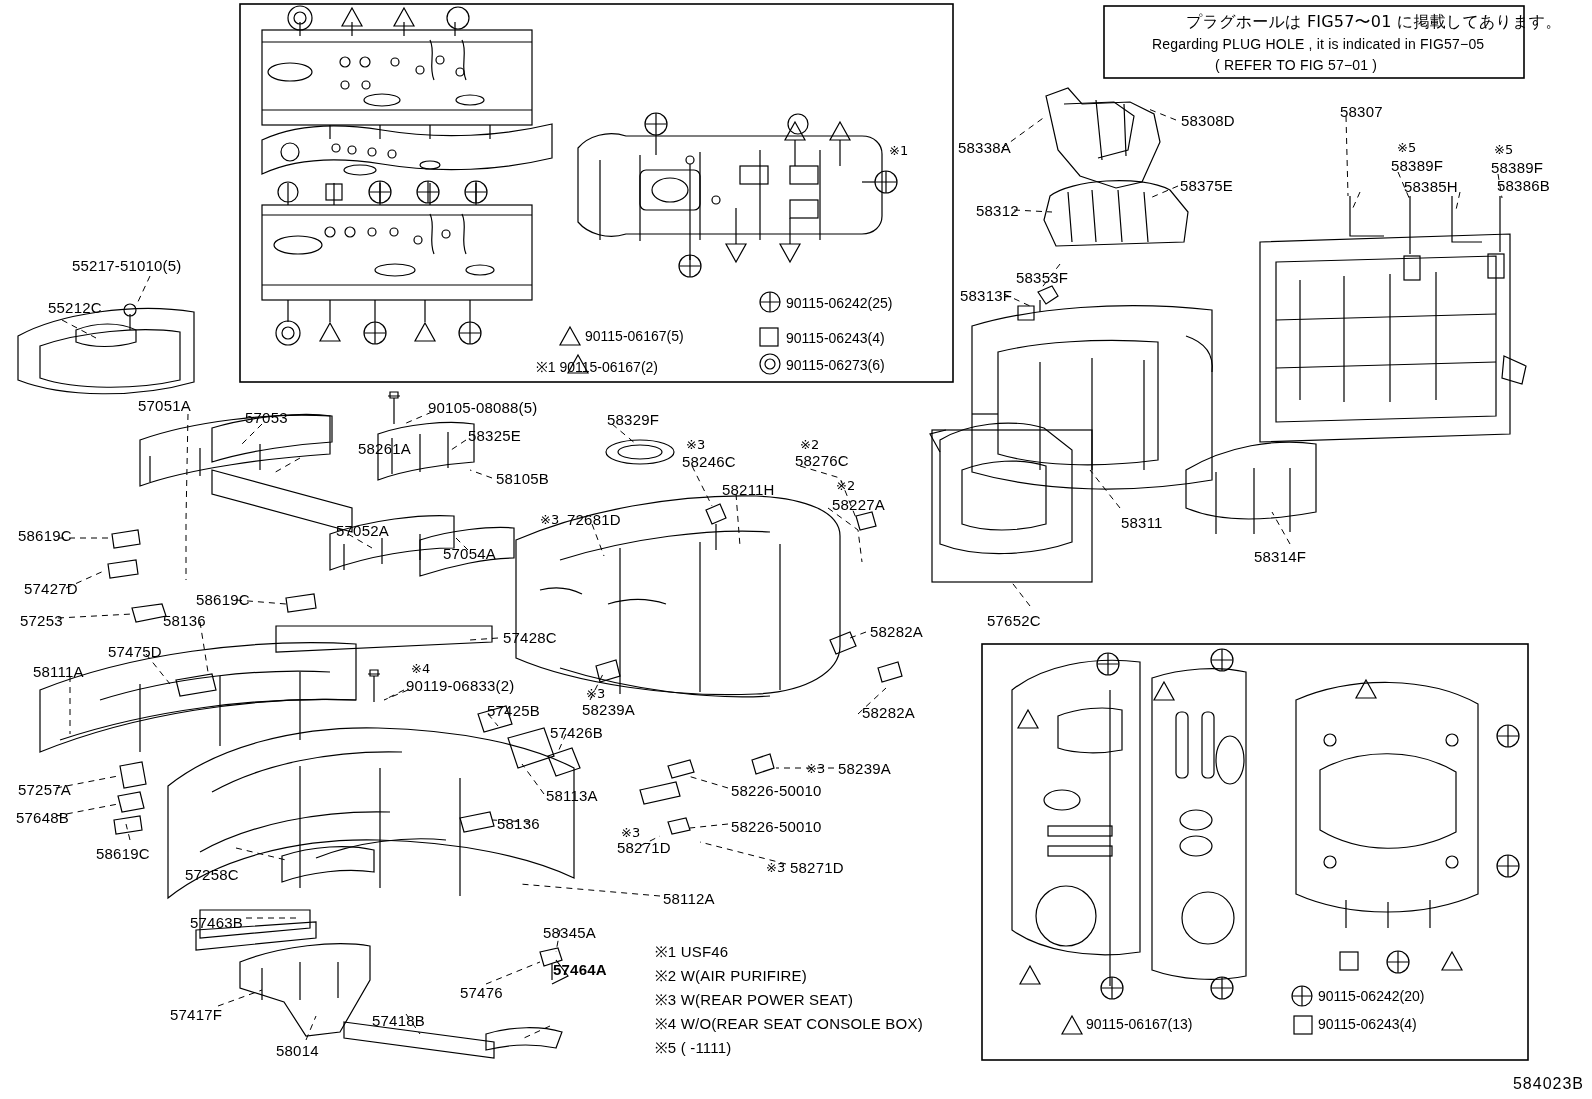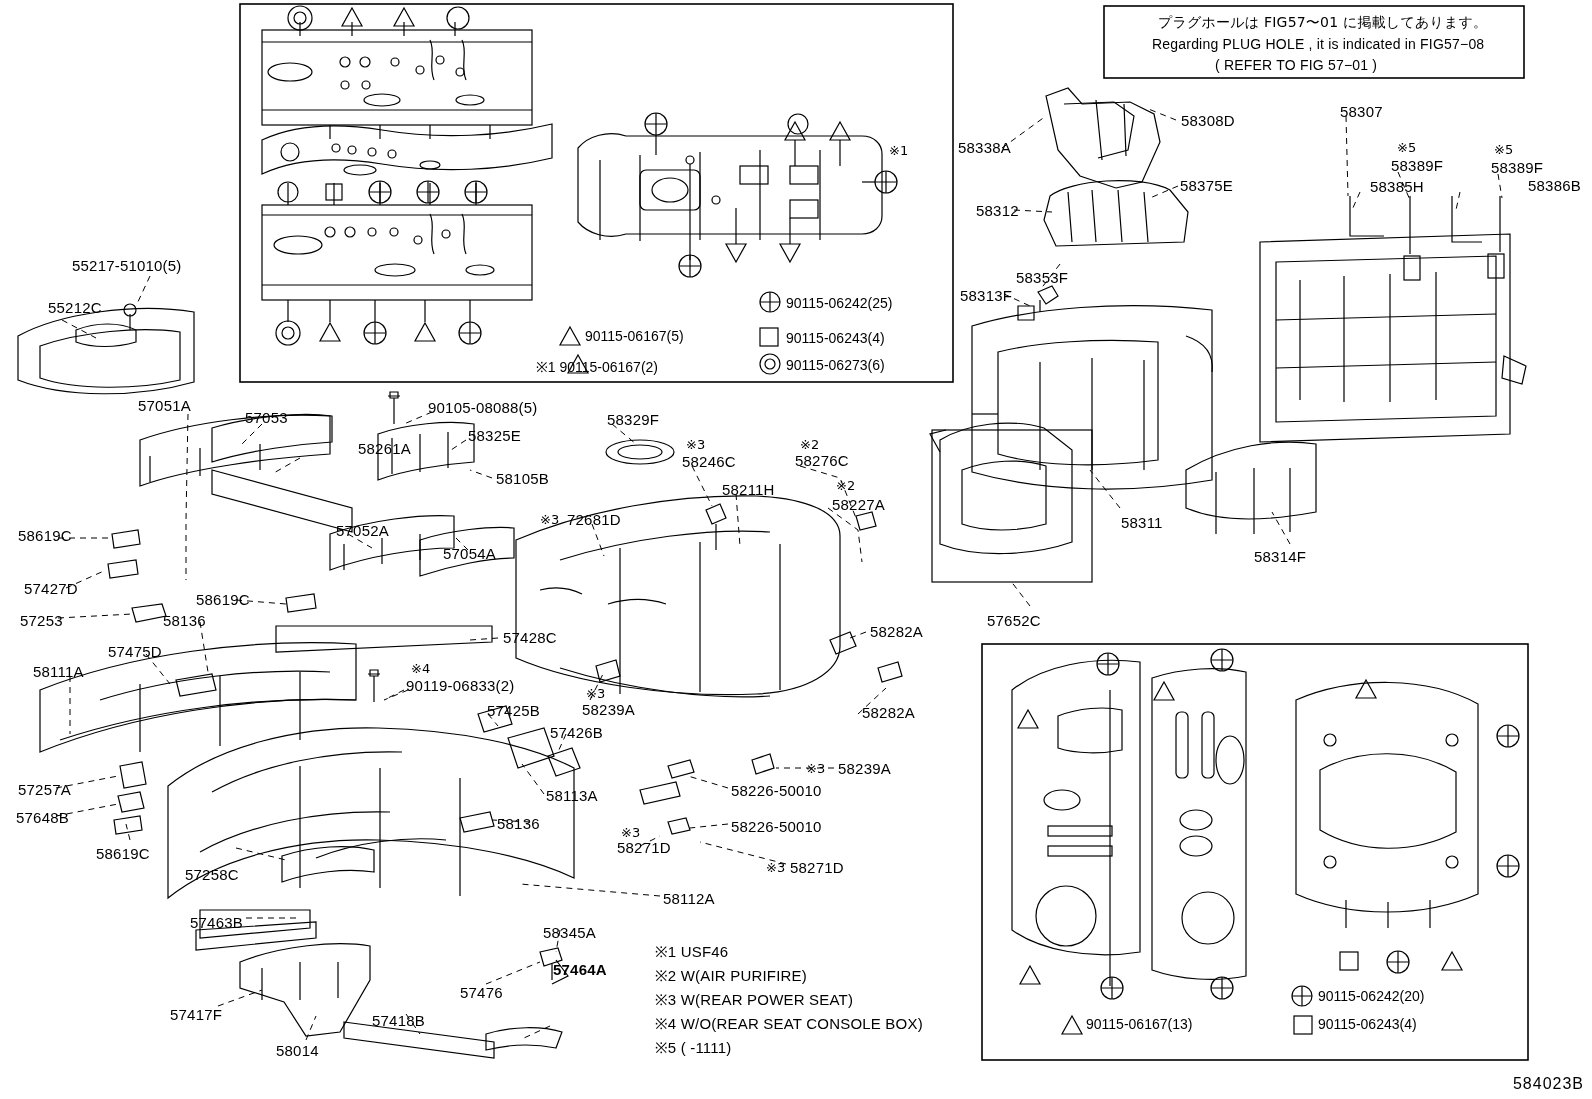--- a/index.html
+++ b/index.html
@@ -349,22 +349,22 @@
     <path d="M1398 172 L1410 200"></path>
     <path d="M1498 174 L1502 198"></path>
     <path d="M1360 192 L1352 210"></path>
     <path d="M1460 192 L1456 210"></path>
     <path d="M432 412 L404 424"></path>
     <path d="M408 690 L384 700"></path>
   </g>
 </svg>
 
 <div>
-  <div class="lbl jp" style="left:1158px;top:14px;font-size:14px;">プラグホールは FIG57〜01 に掲載してあります。</div>
-  <div class="lbl" style="left:1152px;top:36px;font-size:14px;">Regarding PLUG HOLE , it is indicated in FIG57−08</div>
+  <div class="lbl jp" style="left:1186px;top:14px;font-size:16px;">プラグホールは FIG57〜01 に掲載してあります。</div>
+  <div class="lbl" style="left:1152px;top:36px;font-size:14px;">Regarding PLUG HOLE , it is indicated in FIG57−05</div>
   <div class="lbl" style="left:1215px;top:57px;font-size:14px;">( REFER TO FIG 57−01 )</div>
 </div>
 
 <div>
   <svg style="left:0;top:0;" width="1592" height="1099" xmlns="http://www.w3.org/2000/svg">
     <g fill="none" stroke="#000" stroke-width="1.2">
       <path d="M570 327 l10 18 h-20 z"></path>
       <path d="M578 355 l10 18 h-20 z"></path>
       <circle cx="770" cy="302" r="10"></circle>
         <path d="M760 302 h20 M770 292 v20"></path>
@@ -452,22 +452,22 @@
     <div class="lbl" style="left: 170px; top: 1007px;">57417F</div>
     <div class="lbl" style="left: 372px; top: 1013px;">57418B</div>
     <div class="lbl" style="left: 553px; top: 962px; font-weight: bold;">57464A</div>
     <div class="lbl" style="left: 276px; top: 1043px;">58014</div>
     <div class="lbl" style="left: 958px; top: 140px;">58338A</div>
     <div class="lbl" style="left: 1181px; top: 113px;">58308D</div>
     <div class="lbl" style="left: 1340px; top: 104px;">58307</div>
     <div class="lbl" style="left: 1391px; top: 158px;">58389F</div>
     <div class="lbl" style="left: 1491px; top: 160px;">58389F</div>
     <div class="lbl" style="left: 1180px; top: 178px;">58375E</div>
-    <div class="lbl" style="left: 1370px; top: 179px; text-align: center;">58385H</div>
-    <div class="lbl" style="left: 1528px; top: 178px;">58386B</div>
+    <div class="lbl" style="left: 1404px; top: 179px; text-align: center;">58385H</div>
+    <div class="lbl" style="left: 1497px; top: 178px;">58386B</div>
     <div class="lbl" style="left: 976px; top: 203px;">58312</div>
     <div class="lbl" style="left: 1016px; top: 258px; margin-top: 12px;">58353F</div>
     <div class="lbl" style="left: 960px; top: 288px;">58313F</div>
     <div class="lbl" style="left: 1121px; top: 515px;">58311</div>
     <div class="lbl" style="left: 1254px; top: 549px;">58314F</div>
     <div class="lbl" style="left: 987px; top: 613px;">57652C</div>
   </div>
 <div id="star-layer">
     <div class="lbl sm jp" style="left: 889px; top: 143px;">※1</div>
     <div class="lbl sm jp" style="left: 686px; top: 437px;">※3</div>

